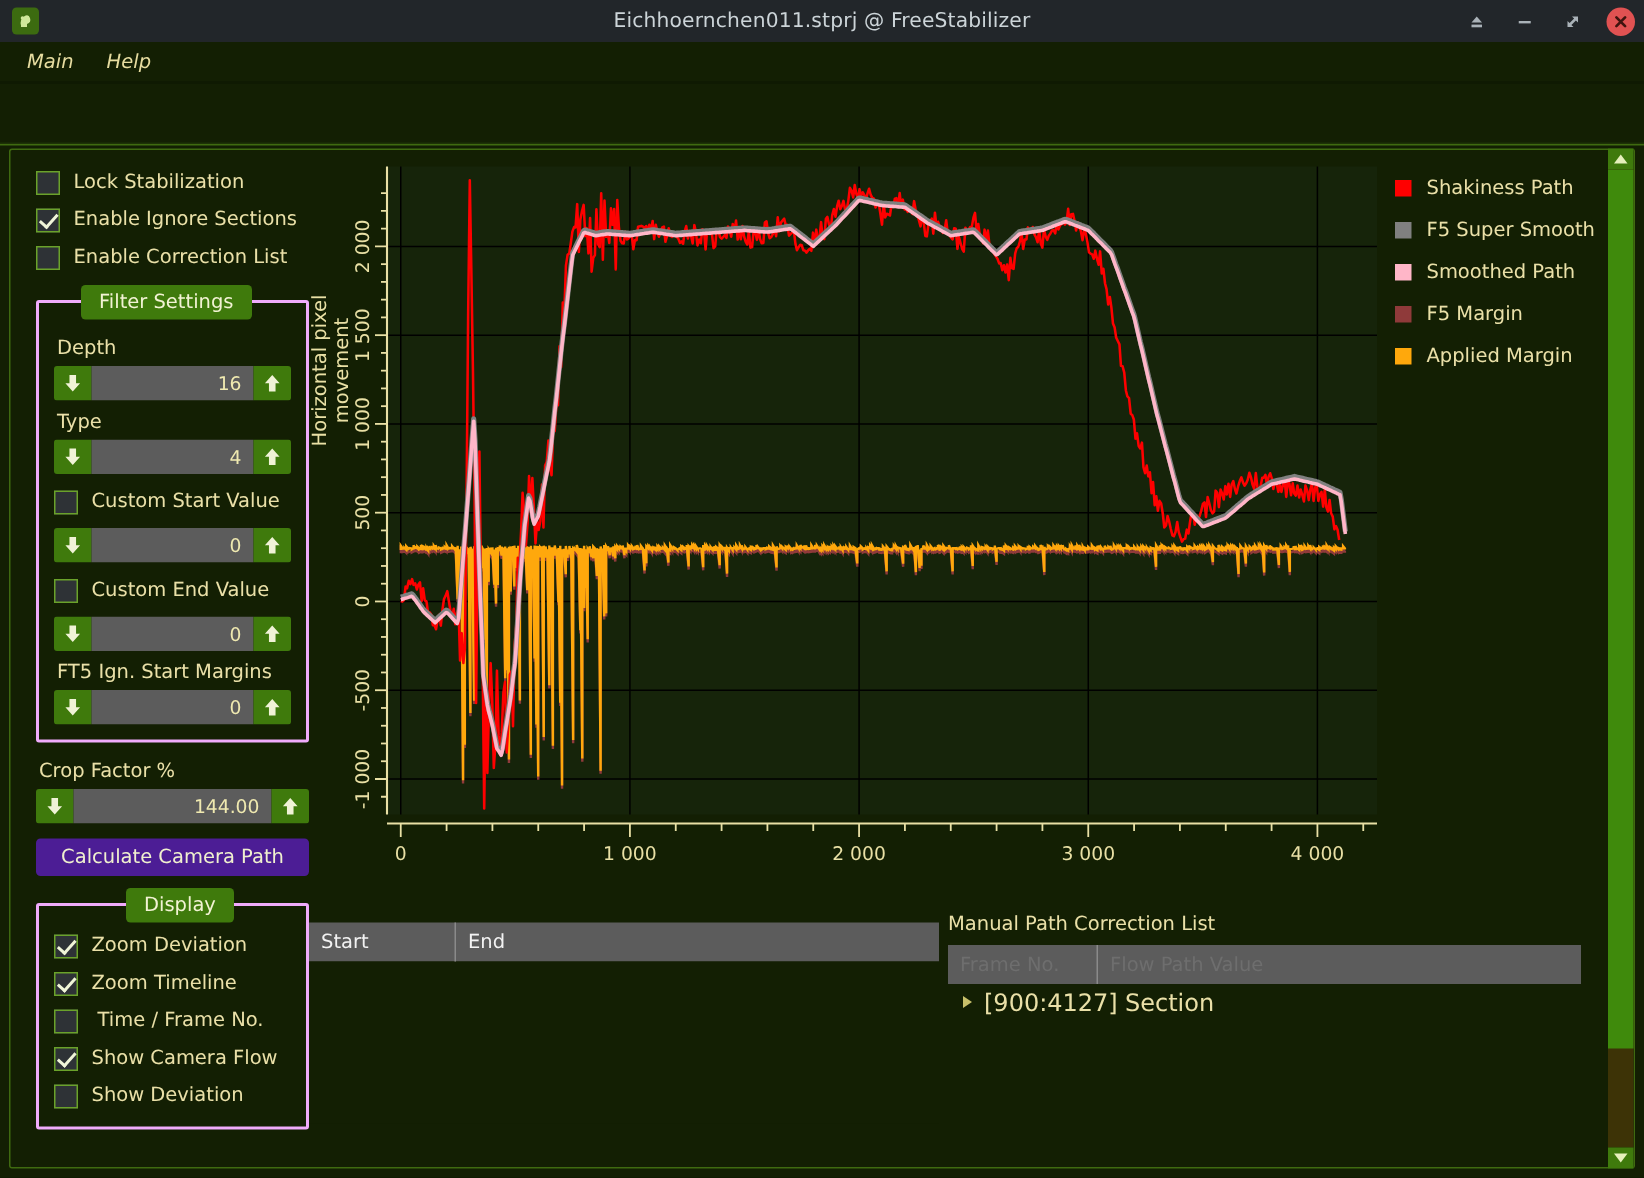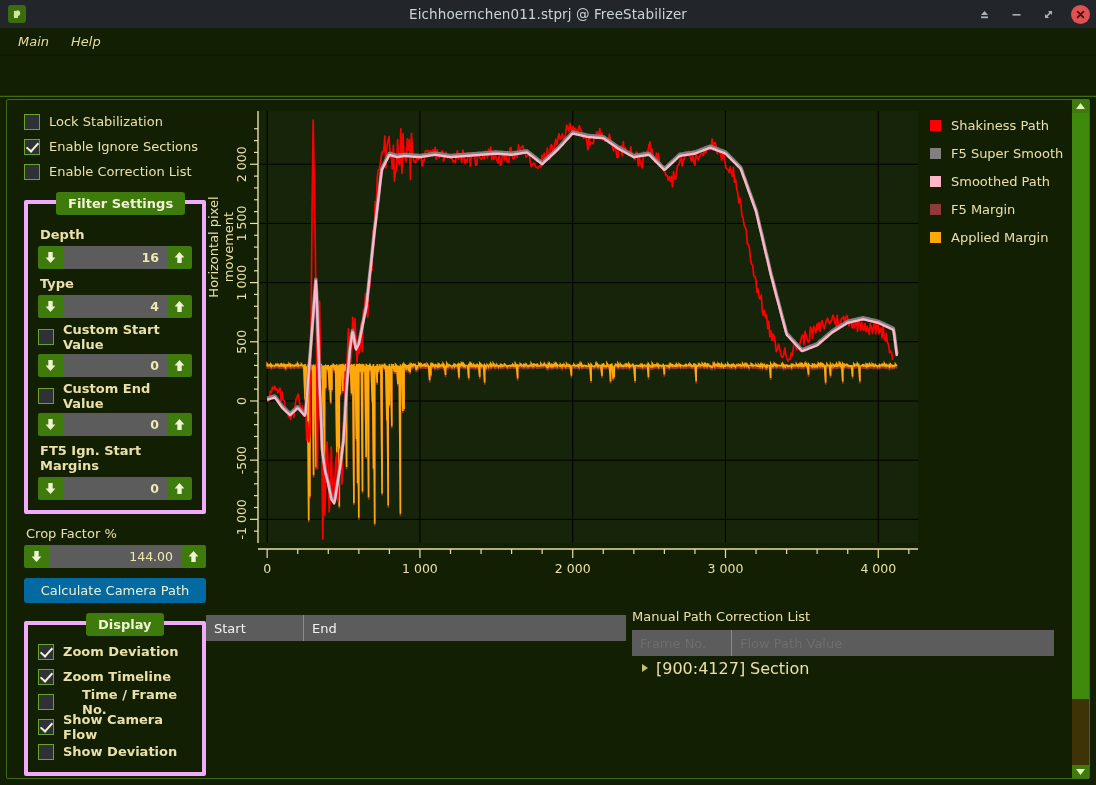--- a/index.html
+++ b/index.html
@@ -89,22 +89,22 @@
     width:16px; height:16px; background:#2e3236; border:1px solid #6aa22a;
     position:relative; flex:0 0 auto;
   }
   .chkbox.checked::after {
     content:""; position:absolute; left:4px; top:0px; width:5px; height:10px;
     border:solid #f0f5d8; border-width:0 2px 2px 0; transform:rotate(42deg);
   }
   .chk-label { font-size:13px; color:#eae0a8; }
 
   .group {
-    position:relative; border:4px solid #f0abfc; border-radius:2px;
-    margin-top:16px; padding:16px 10px 10px 10px;font-weight:bold;
+    position:relative; border:2px solid #f0abfc; border-radius:2px;
+    margin-top:16px; padding:16px 10px 10px 10px;
   }
   .group-title {
     position:absolute; top:-12px; left:28px;
     background:#3f7a0c; color:#f2f3d4; font-size:13px;
     padding:4px 12px; border-radius:3px;
   }
   .field-label { font-size:13px; color:#eae0a8; margin:7px 0 4px 2px; }
 
   .spin {
     display:flex; height:23px; width:100%; align-items:stretch;
@@ -114,21 +114,21 @@
     width:25px; background:#3f7a0c; display:flex; align-items:center; justify-content:center;
     flex:0 0 auto;
   }
   .spin-val {
     flex:1 1 auto; background:#5c5c5c; color:#efe9b0; font-size:12.5px;
     display:flex; align-items:center; justify-content:flex-end; padding-right:8px;
   }
   .arrow-svg { display:block; }
 
   .btn-primary {
-    margin-top:10px; width:100%; height:25px; background:#0369a1; color:#f0f0cf;
+    margin-top:10px; width:100%; height:25px; background:#4c1d95; color:#f0f0cf;
     font-size:13px; display:flex; align-items:center; justify-content:center;
     border-radius:3px;
   }
 
   
   #chart-area { position:absolute; left:206px; top:4px; width:720px; height:500px; }
   #ylabel {
     position:absolute; left:206px; top:230px; width:160px;
     transform: rotate(-90deg); transform-origin: left top;
     font-size:13px; color:#e9e0a5; text-align:center;
@@ -348,21 +348,21 @@
       <div class="chk-row">
         <span class="chkbox checked"></span>
         <span class="chk-label">Zoom Deviation</span>
       </div>
       <div class="chk-row">
         <span class="chkbox checked"></span>
         <span class="chk-label">Zoom Timeline</span>
       </div>
       <div class="chk-row">
         <span class="chkbox"></span>
-        <span class="chk-label" style="margin-left:19px;">Time / Frame No.</span>
+        <span class="chk-label" style="margin-left:4px;">Time / Frame No.</span>
       </div>
       <div class="chk-row">
         <span class="chkbox checked"></span>
         <span class="chk-label">Show Camera Flow</span>
       </div>
       <div class="chk-row">
         <span class="chkbox"></span>
         <span class="chk-label">Show Deviation</span>
       </div>
     </div>

